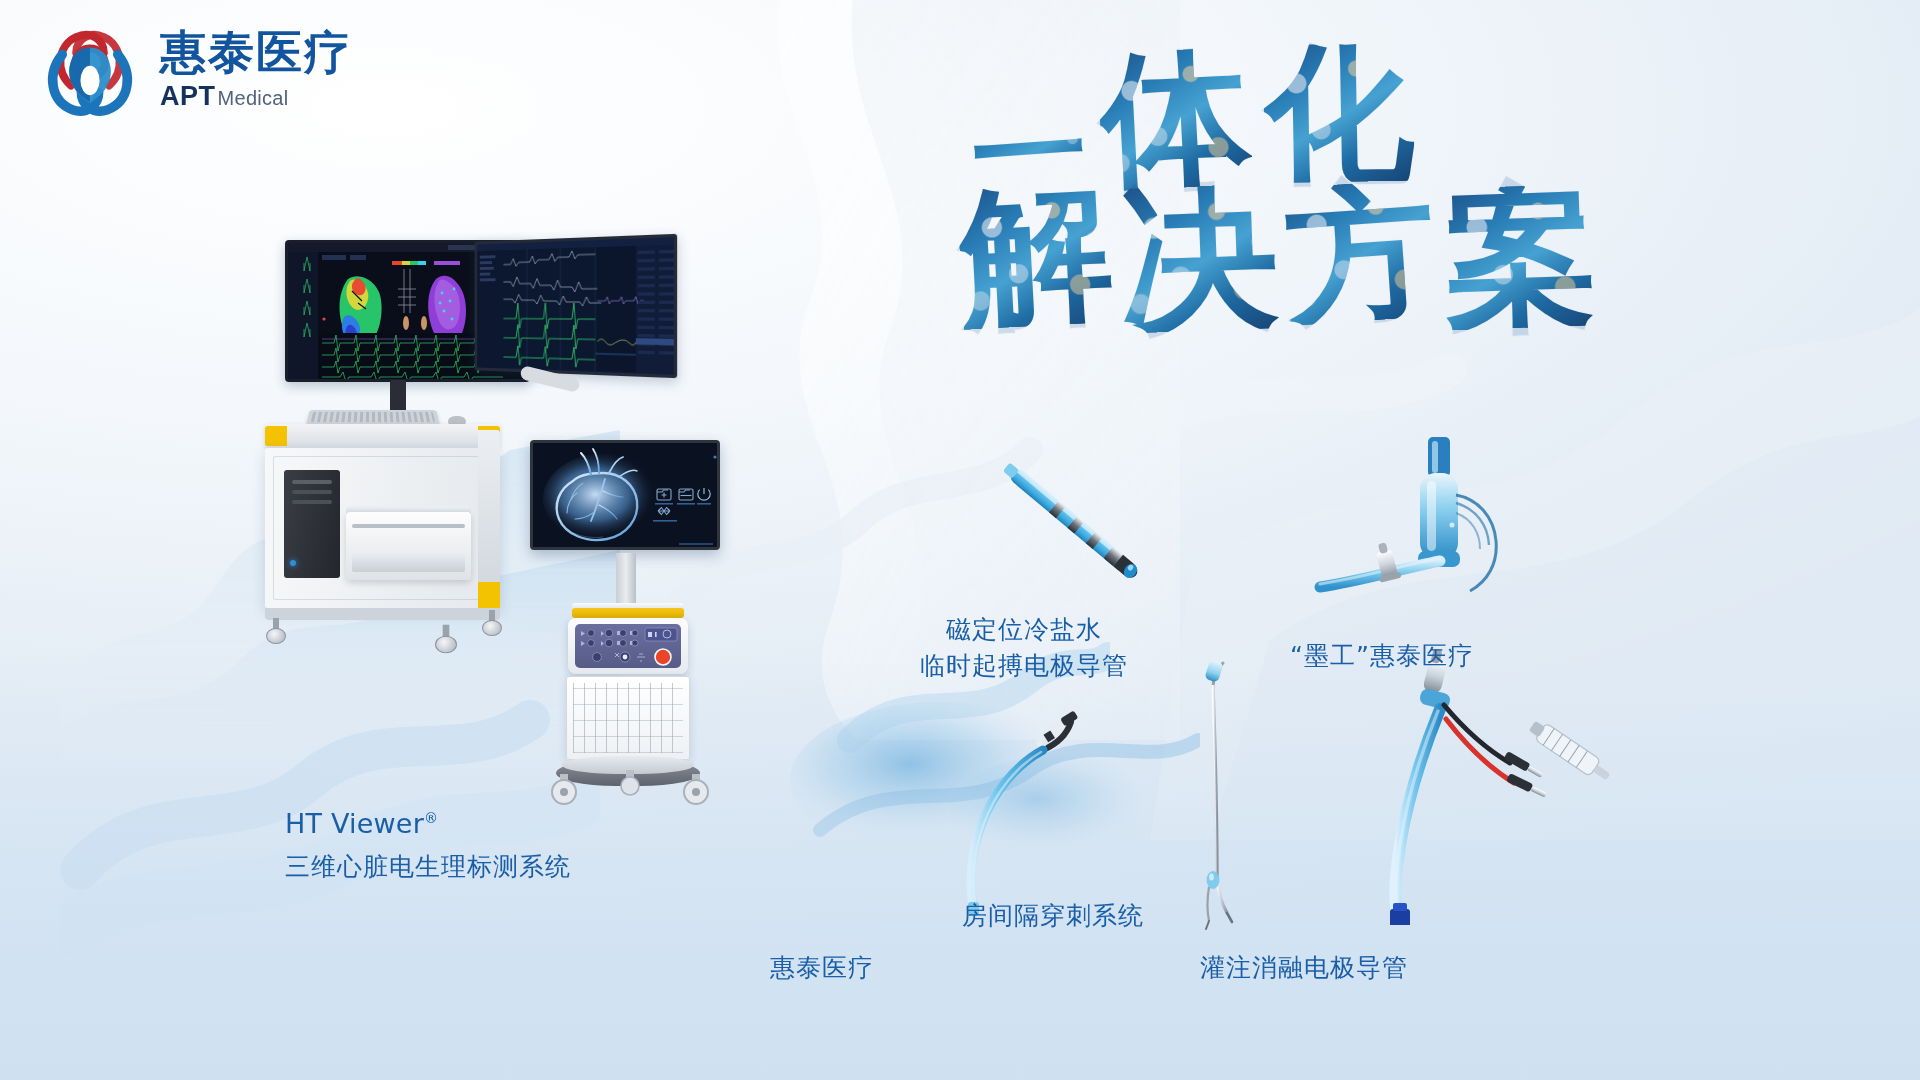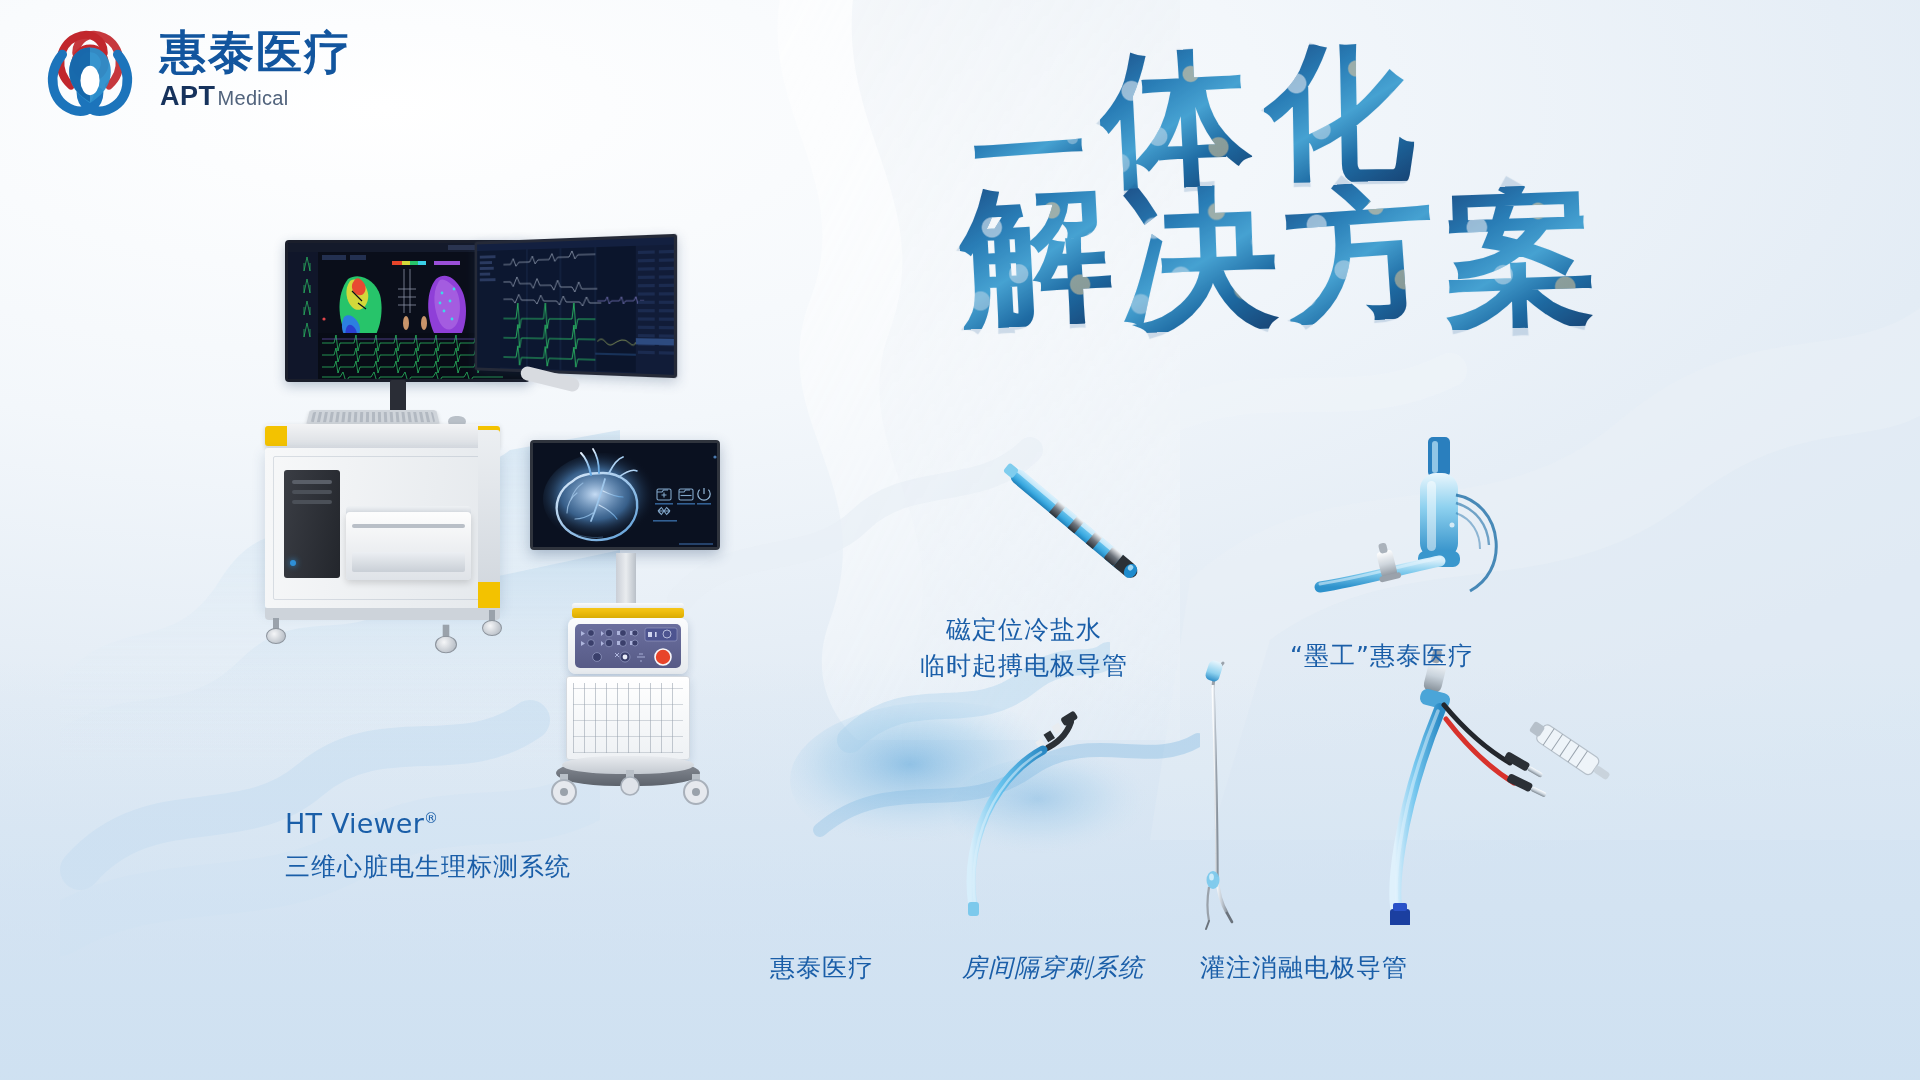--- a/index.html
+++ b/index.html
@@ -81,21 +81,21 @@
     white-space:nowrap;
   }
   .caption-left{ left:285px; top:805px; text-align:left; }
   .caption-left .ln1{ font-size:27px; letter-spacing:.2px; color:#1a5ea8; }
   .caption-left .ln1 sup{ font-size:14px; vertical-align:super; }
   .caption-left .ln2{ font-size:25px; margin-top:6px; }
 
   .cap-a{ left:920px;  top:612px; }
   .cap-b{ left:1290px; top:638px; }
   .cap-c{ left:770px;  top:950px; }
-  .cap-d{ left:962px;  top:950px;font-style:italic; }
+  .cap-d{ left:962px;  top:898px; }
   .cap-e{ left:1200px; top:950px; }
 
   
   .ws{ position:absolute; left:250px; top:230px; width:430px; height:440px; }
   .mon-main{
     position:absolute; left:35px; top:10px; width:245px; height:142px;
     background:#0b0f1d; border:3px solid #1a1e2b; border-radius:4px;
     box-shadow:0 4px 12px rgba(30,60,100,.28);
     overflow:hidden;
   }

